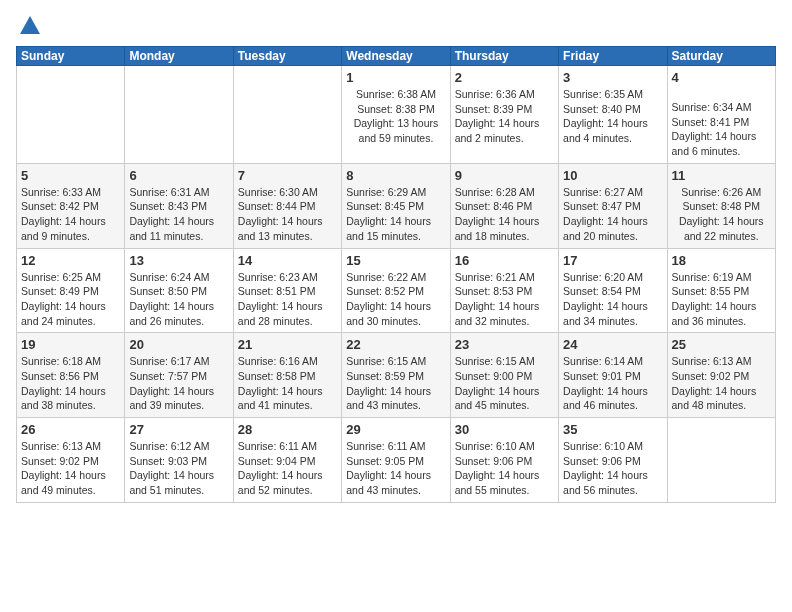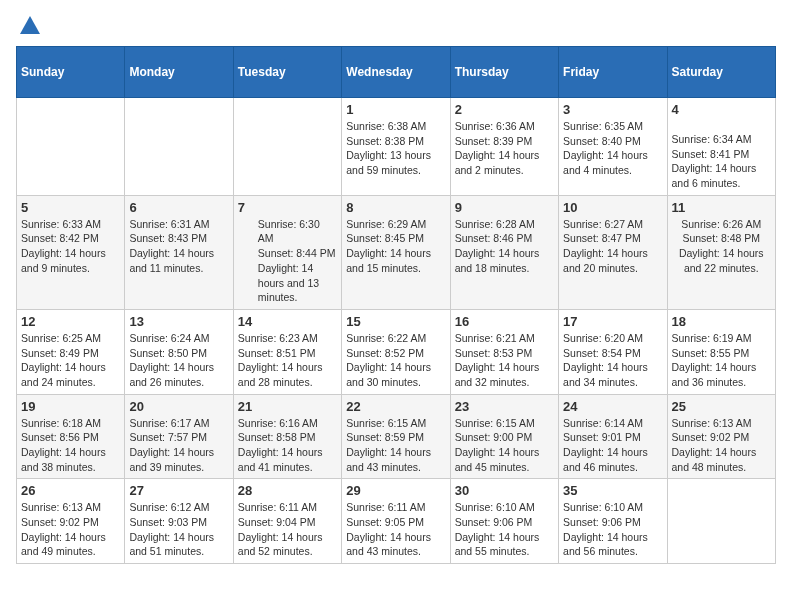--- a/index.html
+++ b/index.html
@@ -56,21 +56,21 @@
       color: #333;
     }
     .calendar {
       width: 100%;
       border-collapse: collapse;
       font-size: 11px;
     }
     .calendar th {
       background-color: #2a6db5;
       color: #fff;
-      padding: 18px 4px;
+      padding: 2px 4px;
       text-align: left;
       font-size: 12px;
       font-weight: bold;
       border: 1px solid #1a5a9a;
     }
     .calendar td {
       border: 1px solid #ccc;
       vertical-align: top;
       padding: 4px;
       width: 108px;
@@ -125,21 +125,21 @@
         <th>Saturday</th>
       </tr>
   </thead>
   <tbody id="calendar-body">
   <tr>
         <td class="empty-cell"></td>
         <td class="empty-cell"></td>
         <td class="empty-cell"></td>
         <td>
           <span class="day-number">1</span>
-          <div class="day-info" style="white-space: pre-line;">Sunrise: 6:38 AM
+          <div class="day-info" style="white-space: pre-line; text-align: center;">Sunrise: 6:38 AM
 Sunset: 8:38 PM
 Daylight: 13 hours and 59 minutes.</div>
         </td>
         <td>
           <span class="day-number">2</span>
           <div class="day-info" style="white-space: pre-line;">Sunrise: 6:36 AM
 Sunset: 8:39 PM
 Daylight: 14 hours and 2 minutes.</div>
         </td>
         <td>
@@ -163,21 +163,21 @@
 Daylight: 14 hours and 9 minutes.</div>
         </td>
         <td>
           <span class="day-number">6</span>
           <div class="day-info" style="white-space: pre-line;">Sunrise: 6:31 AM
 Sunset: 8:43 PM
 Daylight: 14 hours and 11 minutes.</div>
         </td>
         <td>
           <span class="day-number">7</span>
-          <div class="day-info" style="white-space: pre-line; margin-left: 20px;">Sunrise: 6:30 AM
+          <div class="day-info" style="white-space: pre-line;">Sunrise: 6:30 AM
 Sunset: 8:44 PM
 Daylight: 14 hours and 13 minutes.</div>
         </td>
         <td>
           <span class="day-number">8</span>
           <div class="day-info" style="white-space: pre-line;">Sunrise: 6:29 AM
 Sunset: 8:45 PM
 Daylight: 14 hours and 15 minutes.</div>
         </td>
         <td>

